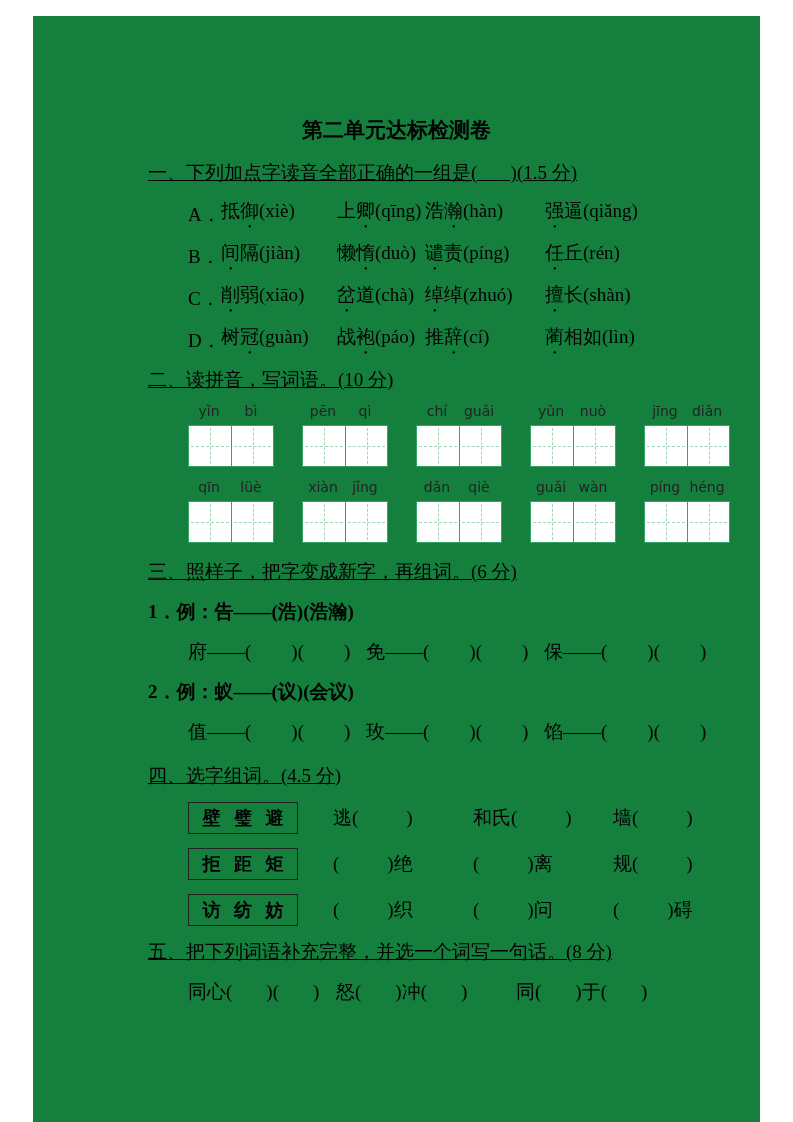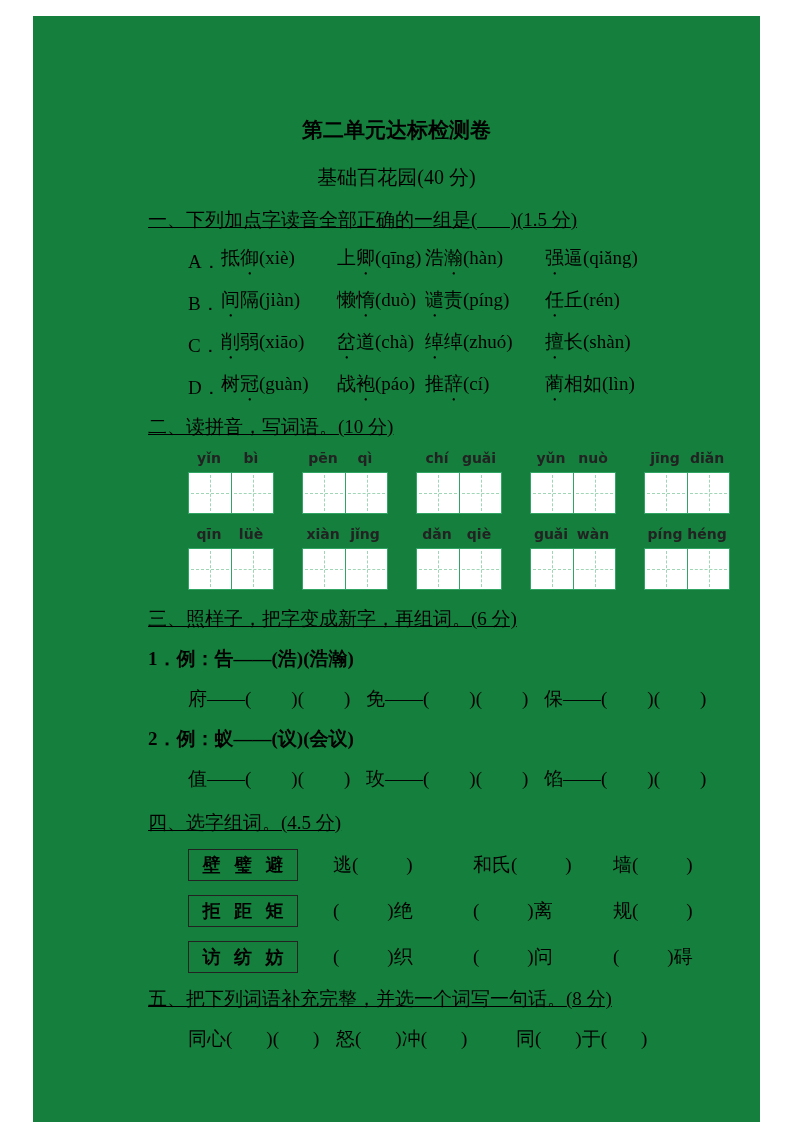--- a/index.html
+++ b/index.html
@@ -28,21 +28,21 @@
   .oc0 { width: 116px; } .oc1 { width: 88px; } .oc2 { width: 120px; } .oc3 { flex: 1; }
   .dot-char {
     -webkit-text-emphasis-style: dot; text-emphasis-style: dot;
     -webkit-text-emphasis-position: under right; text-emphasis-position: under right;
   }
 
   
   .q2-wrap { margin-left: 155px; }
   .q2-row { display: flex; gap: 28px; margin-top: 10px; }
   .q2-row + .q2-row { margin-top: 12px; }
-  .syls { display: flex; height: 22px; font-size: 14px; font-family: "DejaVu Sans", sans-serif; color: #222; font-weight: bold; }
+  .syls { display: flex; height: 22px; font-size: 14px; font-family: "DejaVu Sans", sans-serif; color: #222; }
   .syl { width: 42px; text-align: center; white-space: nowrap; }
   .cells { display: flex; border: 1px solid #2fa463; width: max-content; }
   .cell { width: 42px; height: 40px; position: relative; background: #fff; }
   .cell + .cell { border-left: 1px solid #2fa463; }
   .cell::before { content: ""; position: absolute; left: 50%; top: 2px; bottom: 2px; border-left: 1px dashed #9ed6b6; }
   .cell::after  { content: ""; position: absolute; top: 50%; left: 2px; right: 2px; border-top: 1px dashed #9ed6b6; }
 
   
   .example { margin: 14px 0 0 115px; line-height: 26px; font-weight: bold; }
   .q3-line { margin: 14px 0 0 155px; display: flex; line-height: 26px; }
@@ -67,21 +67,20 @@
   .blank { display: inline-block; height: 1em; vertical-align: baseline; }
   .blank-q3 { width: 40px; }
   .blank-q4 { width: 48px; }
   .blank-q5 { width: 34px; }
 </style>
 </head>
 <body>
 
 <div class="page">
   <div class="title">第二单元达标检测卷</div>
-  <div class="subtitle">基础百花园(40 分)</div>
 
   <div class="stem stem-1">一、下列加点字读音全部正确的一组是(       )(1.5 分)</div>
   <div class="q1-options" id="q1-options">
       <div class="opt-row">
         <span class="opt-label">A．</span>
         <span class="opt-cell oc0"><span>抵</span><span class="dot-char">御</span><span>(xiè)</span></span>
         <span class="opt-cell oc1"><span>上</span><span class="dot-char">卿</span><span>(qīng)</span></span>
         <span class="opt-cell oc2"><span>浩</span><span class="dot-char">瀚</span><span>(hàn)</span></span>
         <span class="opt-cell oc3"><span class="dot-char">强</span><span>逼(qiǎng)</span></span>
       </div>

